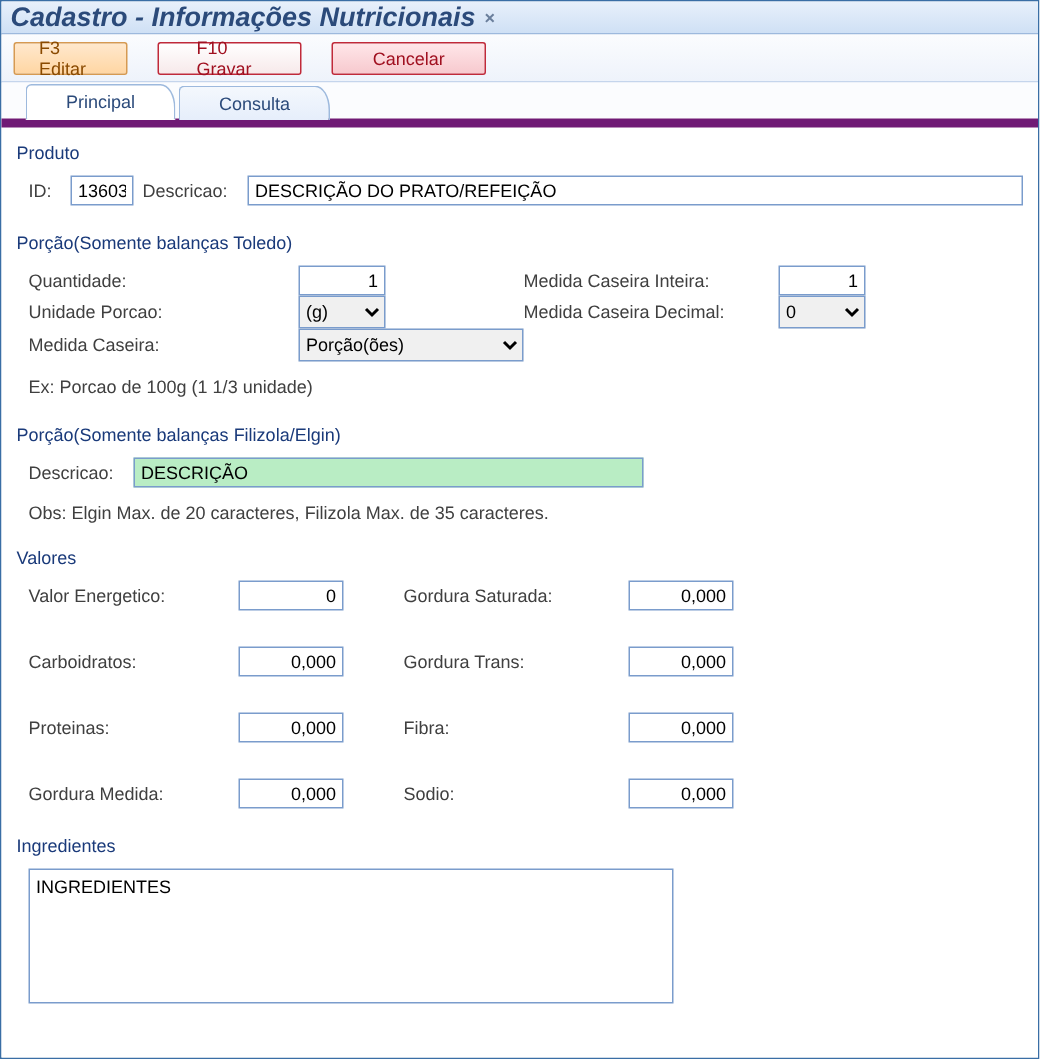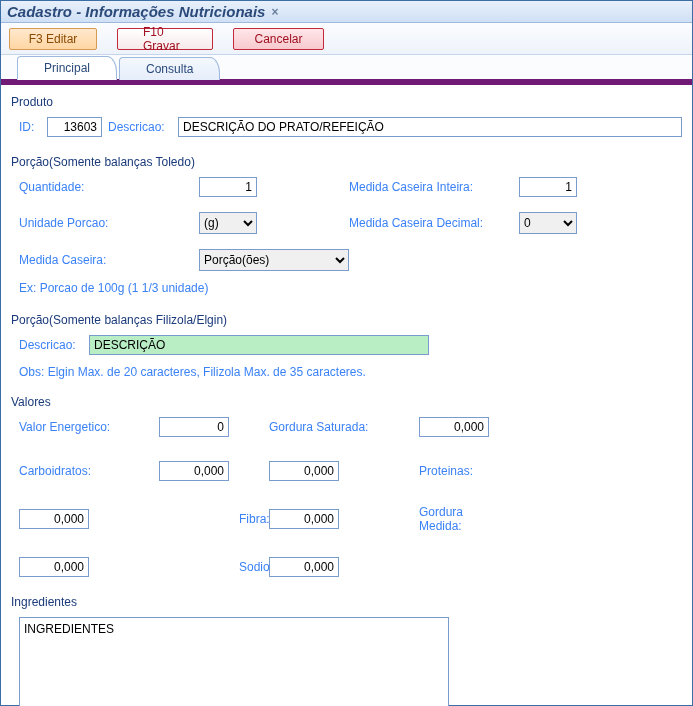--- a/index.html
+++ b/index.html
@@ -1,39 +1,39 @@
 <!DOCTYPE html>
 <html><head>
 <meta charset="utf-8">
 <style>
   * { box-sizing: border-box; font-family: Tahoma, sans-serif; font-size: 12px; }
   body { margin: 0; padding: 0; background: #fff; }
   .window { width: 693px; height: 706px; border: 1px solid #3a6ea5; background: #fdfdfd; }
   .titlebar { height: 22px; background: linear-gradient(#e8f0fb, #cfe0f5); border-bottom: 1px solid #9db9dd; display: flex; align-items: center; padding: 0 6px; }
-  .titlebar-text { color: #2b4a7a; font-weight: bold; font-style: italic; font-size: 15px; }
+  .titlebar-text { color: #2b4a7a; font-weight: bold; font-style: italic; font-size: 18px; }
   .titlebar-close { margin-left: 6px; color: #6a7f9c; font-weight: bold; cursor: default; }
   .toolbar { height: 32px; background: linear-gradient(#fbfcfe, #eef3fb); border-bottom: 1px solid #c5d5ec; display: flex; align-items: center; padding: 0 8px; gap: 20px; }
   .btn { height: 22px; padding: 0 16px; border: 1px solid; border-radius: 2px; display: inline-flex; align-items: center; justify-content: center; font-size: 12px; }
-  .btn-edit { border-color: #d69a52; background: linear-gradient(#ffe8cd, #ffd6a3); color: #8a4a00; width: 88px; }
+  .btn-edit { border-color: #d69a52; background: linear-gradient(#ffe8cd, #ffd6a3); color: #8a4a00; width: 76px; }
   .btn-save { border-color: #c02a3a; background: linear-gradient(#ffffff, #f7e9ea); color: #a01020; width: 96px; padding-left: 25px; }
-  .btn-cancel { border-color: #c02a3a; background: linear-gradient(#ffe6e9, #f7c9ce); color: #a01020; width: 91px; }
+  .btn-cancel { border-color: #c02a3a; background: linear-gradient(#ffe6e9, #f7c9ce); color: #a01020; width: 103px; }
   .tabs { height: 24px; display: flex; align-items: flex-end; padding-left: 16px; background: #fbfcfe; }
   .tab { padding: 4px 26px; border: 1px solid #9db9dd; border-bottom: none; border-top-left-radius: 4px; border-top-right-radius: 10px 16px; margin-right: 2px; background: linear-gradient(#f4f8fd, #e6eefb); color: #2b4a7a; position: relative; top: 1px; }
   .tab.active { background: #fff; border-bottom: 1px solid #fff; font-weight: normal; }
   .content { border-top: 6px solid #701a75; padding: 6px 10px; background: #fff; height: calc(100% - 78px); }
   .section-label { color: #1a3a7a; margin: 4px 0 8px 0; }
   .row { display: flex; align-items: center; margin-bottom: 10px; }
-  .lbl { color: #3b82f6; }
+  .lbl { color: #404040; }
   input[type=text] { height: 20px; border: 1px solid #7a9ccc; padding: 0 4px; background: #fff; }
   input.num { text-align: right; }
   input.hl { background: #b9edc4; }
   select { height: 22px; border: 1px solid #7a9ccc; background: #f0f0f0; }
   textarea { border: 1px solid #7a9ccc; padding: 4px; font-family: Tahoma, sans-serif; font-size: 12px; resize: none; }
   .indent { padding-left: 8px; }
-  .grid2 { display: grid; grid-template-columns: 180px 80px 70px 170px 80px; row-gap: 15px; align-items: center; }
+  .grid2 { display: grid; grid-template-columns: 180px 80px 70px 170px 80px; row-gap: 0; align-items: center; }
   .grid-valores { display: grid; grid-template-columns: 140px 80px 30px 150px 80px; row-gap: 24px; align-items: center; }
 </style>
 </head>
 <body>
 
 <div class="window">
   <div class="titlebar">
     <span class="titlebar-text">Cadastro - Informações Nutricionais</span>
     <span class="titlebar-close">×</span>
   </div>
@@ -46,21 +46,21 @@
 
   <div class="tabs">
     <div class="tab active">Principal</div>
     <div class="tab">Consulta</div>
   </div>
 
   <div class="content">
     <div class="section-label">Produto</div>
     <div class="row indent">
       <span class="lbl" style="width:28px">ID:</span>
-      <input type="text" class="num" style="width: 55px;" value="13603">
+      <input type="text" class="num" style="width: 42px;" value="13603">
       <span class="lbl" style="margin-left:6px;width:70px">Descricao:</span>
       <input type="text" style="flex: 1 1 0%;" value="DESCRIÇÃO DO PRATO/REFEIÇÃO">
     </div>
 
     <div class="section-label" style="margin-top:18px">Porção(Somente balanças Toledo)</div>
     <div class="indent grid2">
       <span class="lbl">Quantidade:</span>
       <input type="text" class="num" style="width: 58px;" value="1">
       <span></span>
       <span class="lbl">Medida Caseira Inteira:</span>
@@ -90,20 +90,21 @@
     <div class="indent grid-valores">
       <span class="lbl">Valor Energetico:</span>
       <input type="text" class="num" style="width: 70px;" value="0">
       <span></span>
       <span class="lbl">Gordura Saturada:</span>
       <input type="text" class="num" style="width: 70px;" value="0,000">
 
       <span class="lbl">Carboidratos:</span>
       <input type="text" class="num" style="width: 70px;" value="0,000">
       <span></span>
+      <span class="lbl">Gordura Trans:</span>
       <input type="text" class="num" style="width: 70px;" value="0,000">
 
       <span class="lbl">Proteinas:</span>
       <input type="text" class="num" style="width: 70px;" value="0,000">
       <span></span>
       <span class="lbl">Fibra:</span>
       <input type="text" class="num" style="width: 70px;" value="0,000">
 
       <span class="lbl">Gordura Medida:</span>
       <input type="text" class="num" style="width: 70px;" value="0,000">

